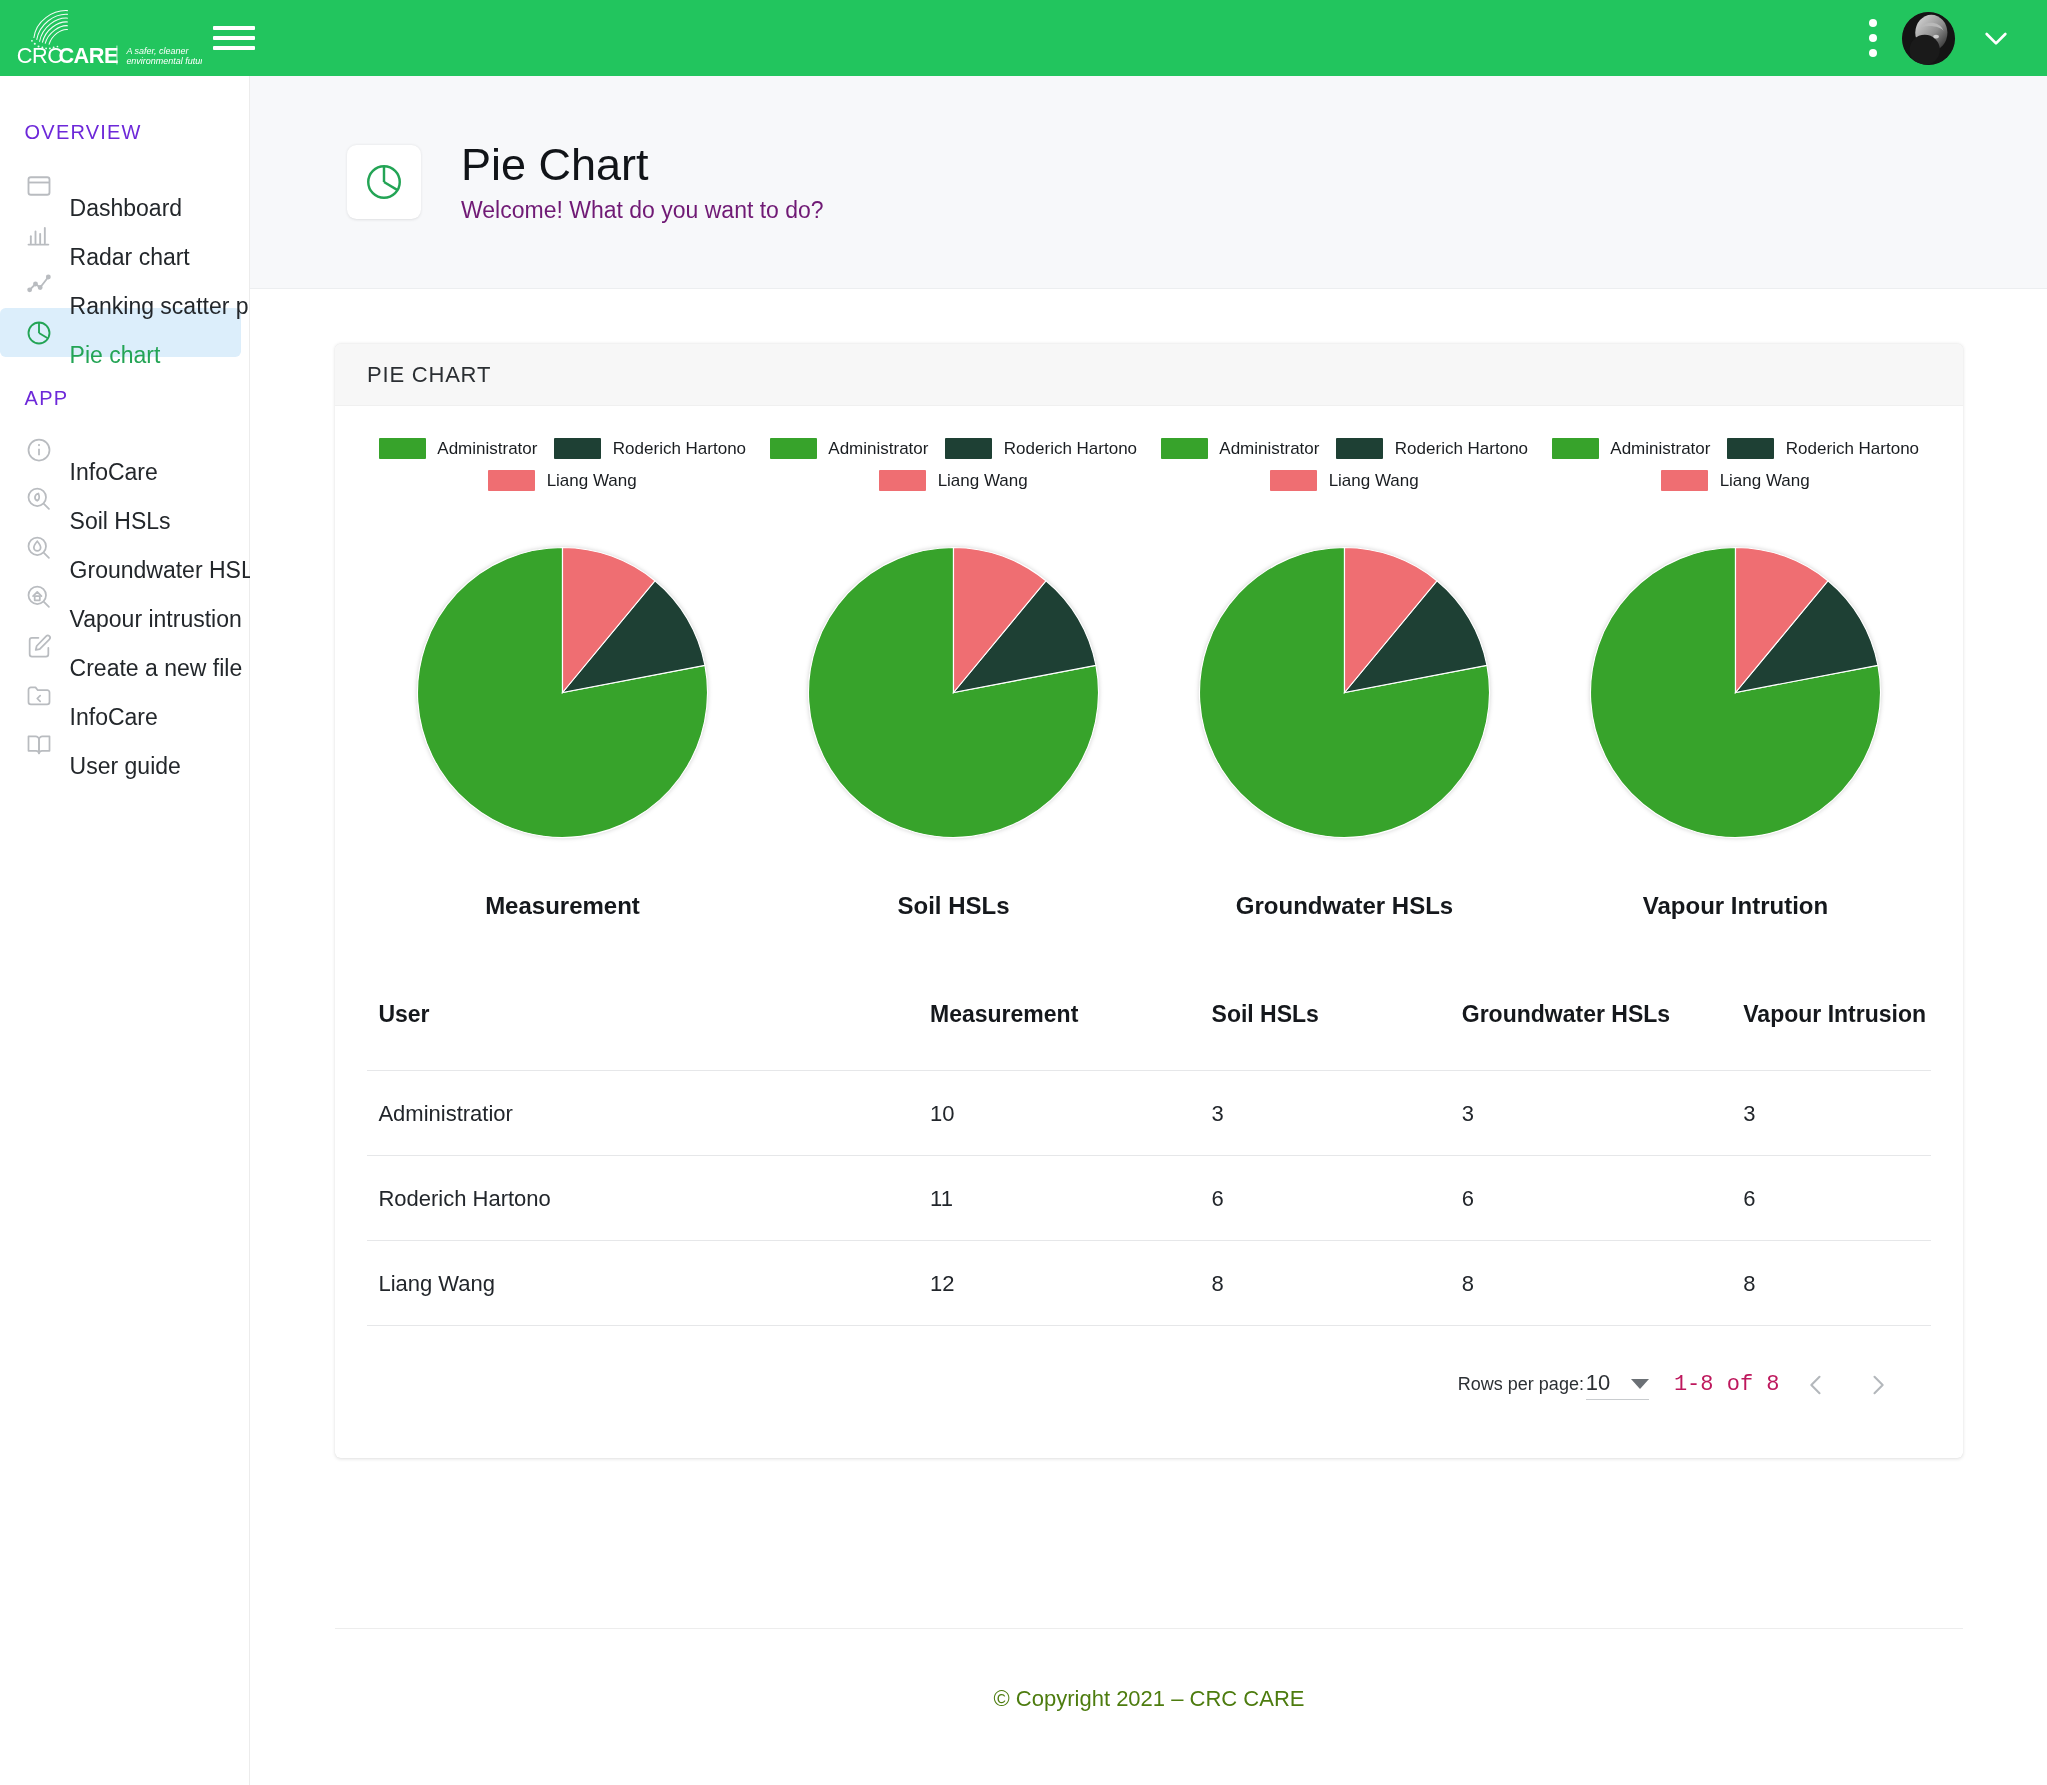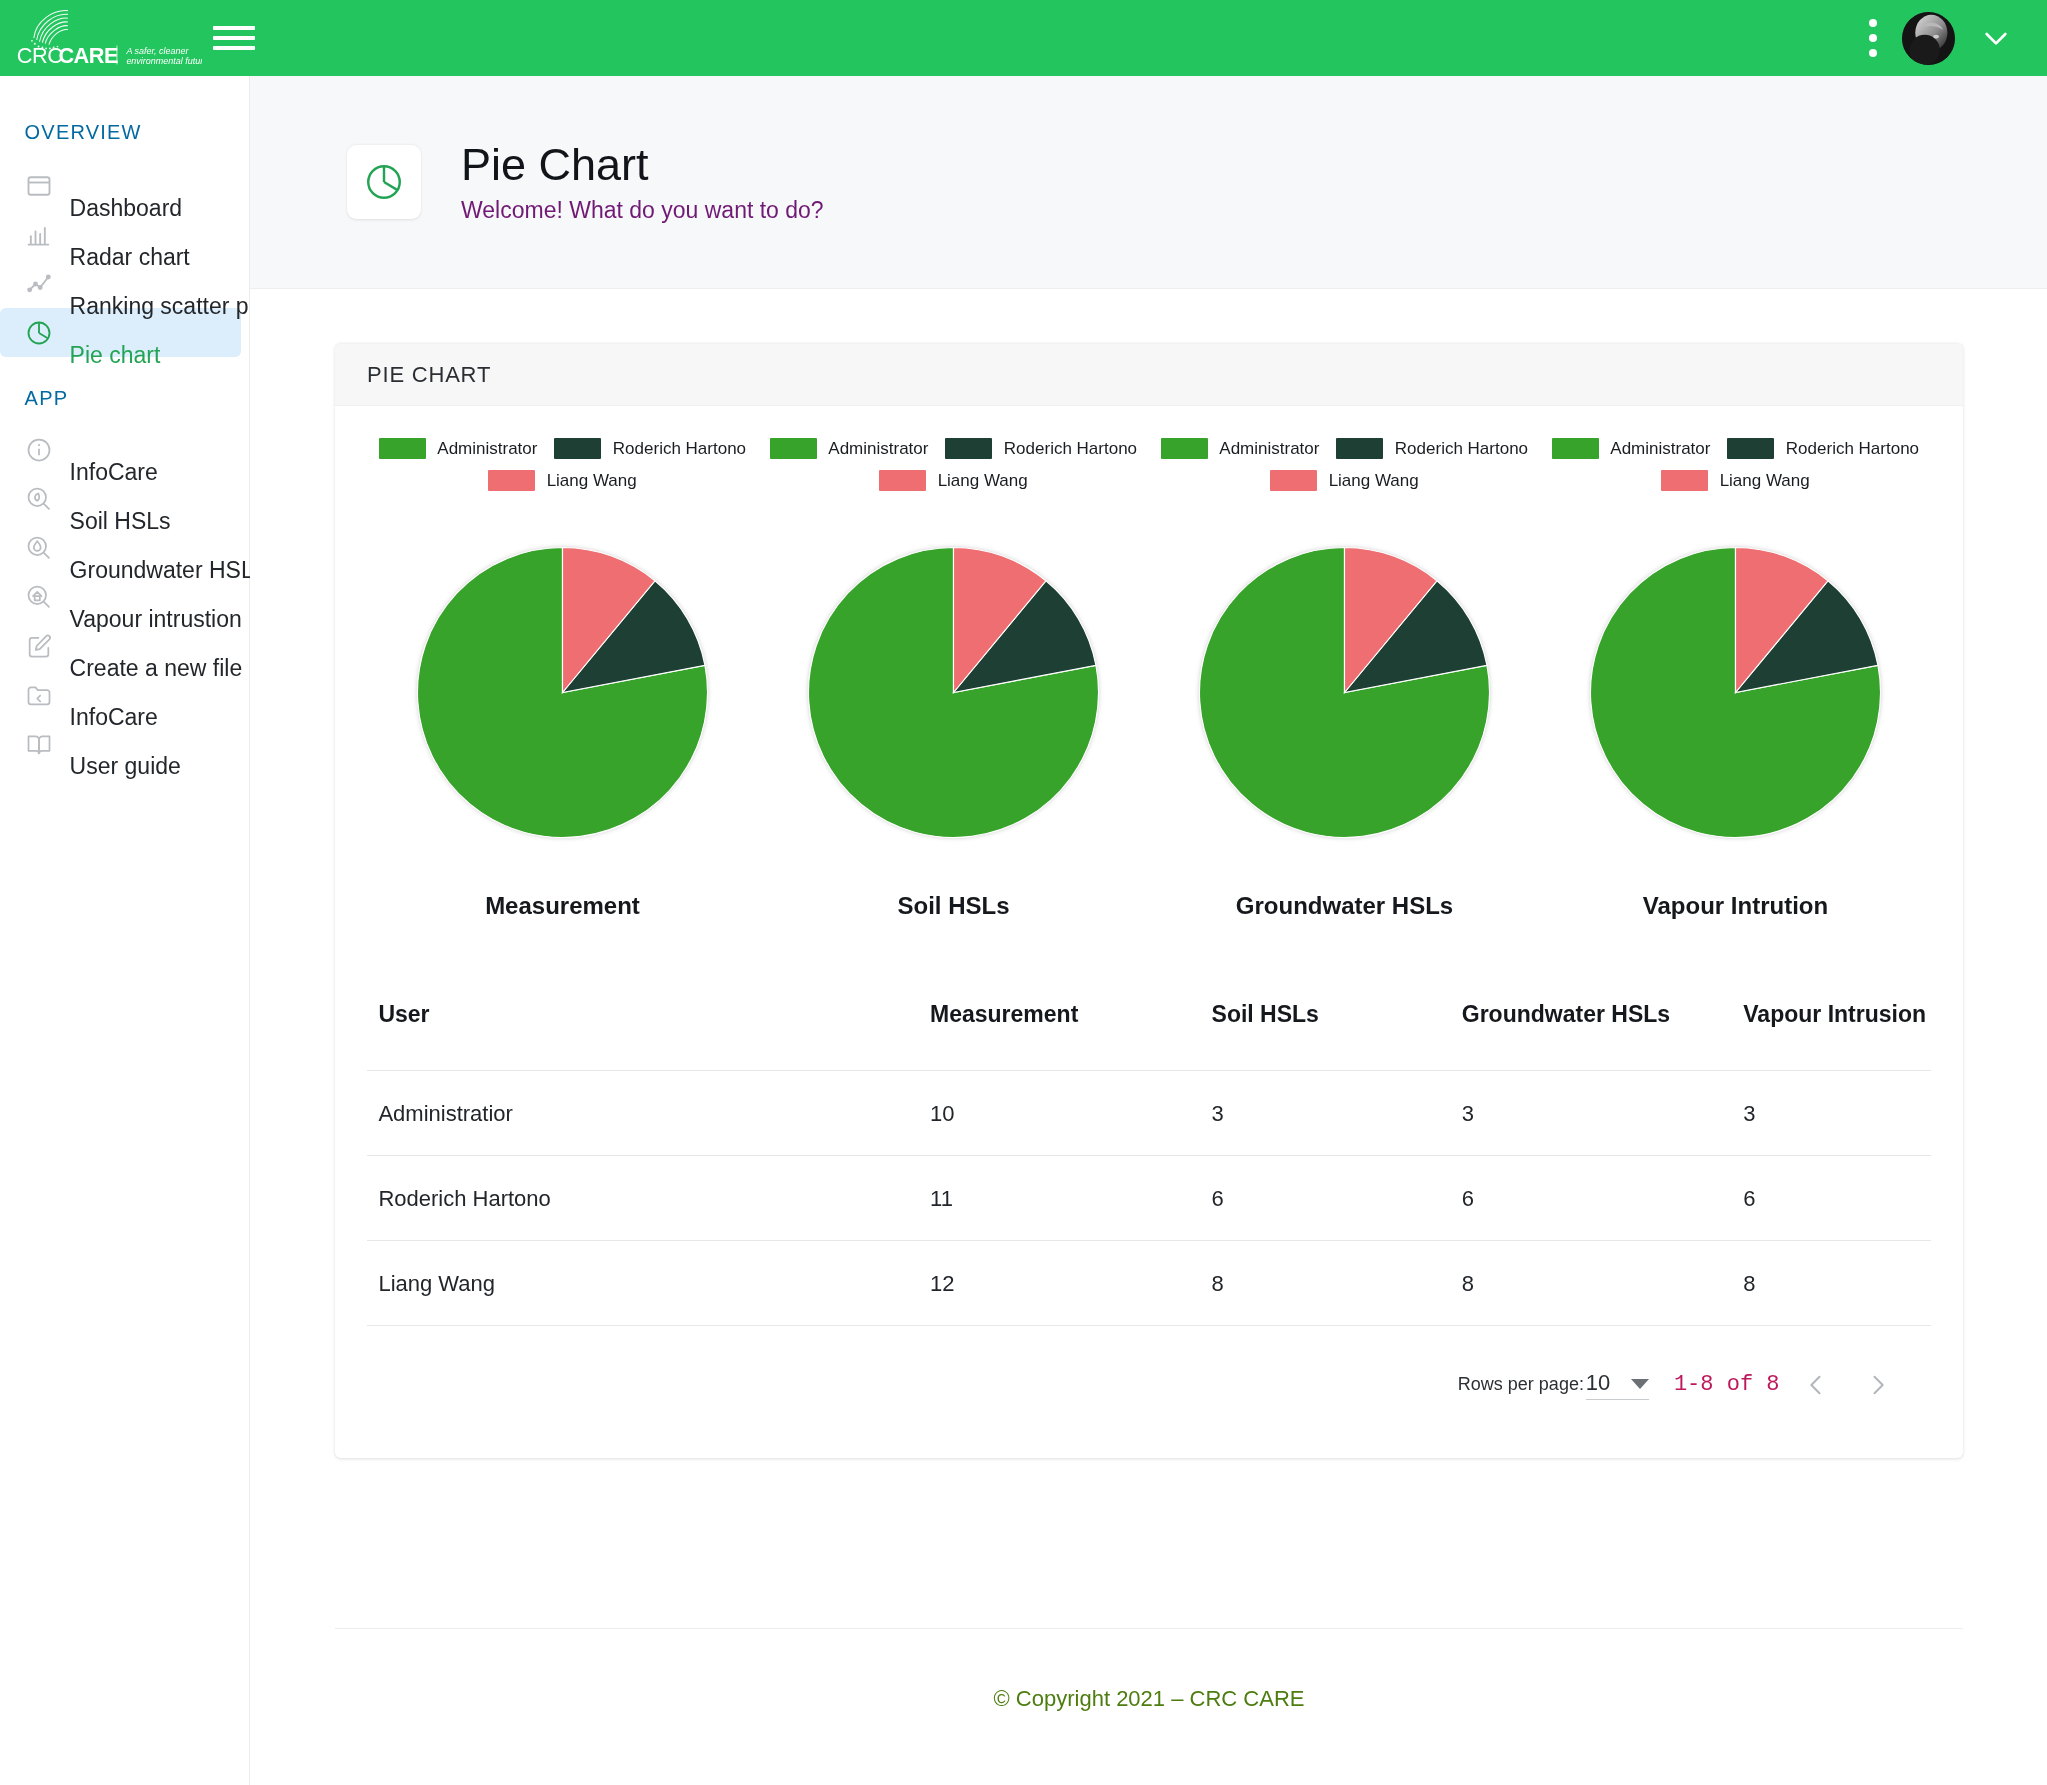--- a/index.html
+++ b/index.html
@@ -36,21 +36,21 @@
   }
   .avatar svg { display: block; width: 53px; height: 53px; }
   .chev-down { width: 32px; height: 32px; cursor: pointer; }
 
   
   .sidebar {
     position: absolute; top: 76px; left: 0; width: 250px; height: 1710px;
     background: #ffffff; border-right: 0.9px solid #ececec; padding-top: 45px;
   }
   .nav-section {
-    font-size: 20px; letter-spacing: 1.2px; color: #0369a1;
+    font-size: 20px; letter-spacing: 1.2px; color: #6d28d9;
     padding: 0 0 0 24.6px; margin-bottom: 17px; font-weight: 400;
   }
   .nav-section.app-sec { margin-top: 30px; margin-bottom: 15px; }
   .nav-item {
     display: flex; align-items: center; gap: 17px; height: 49px;
     padding-left: 24.6px; margin: 0 7.6px 0 0; cursor: pointer;
     border-radius: 5.7px; color: #23272b; font-size: 23px;
   }
   .nav-item .ico { width: 28px; height: 28px; flex: 0 0 28px; display: block; }
   .nav-item .ico svg { display: block; }

